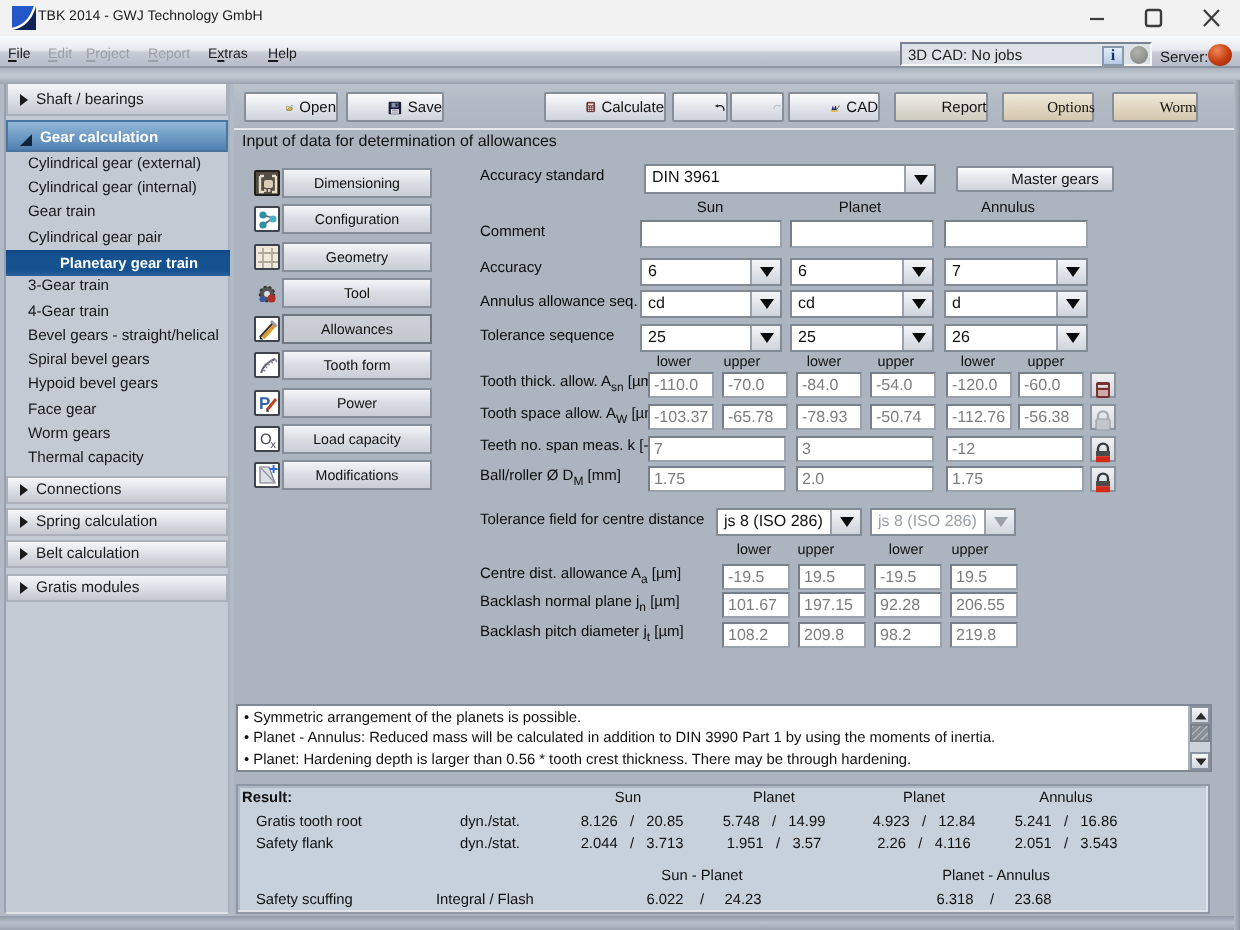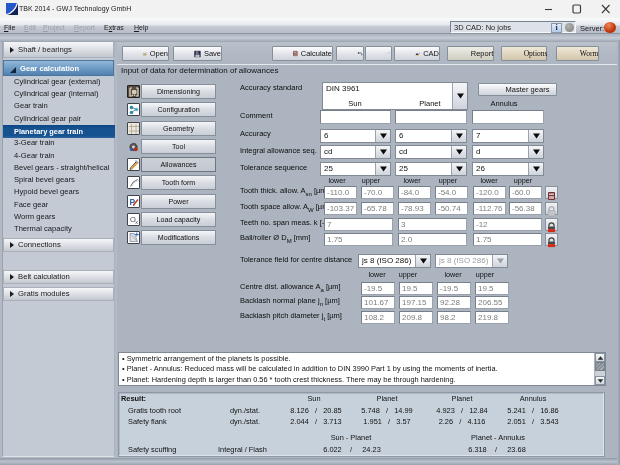--- a/index.html
+++ b/index.html
@@ -36,21 +36,21 @@
 .navhdr .tri { position:absolute; left:6px; top:4.5px; width:0; height:0;
   border-left:4.5px solid #1a1a1a; border-top:3.5px solid transparent; border-bottom:3.5px solid transparent; }
 .navhdr.sm { height:14px; line-height:12px; }
 .navhdr.sm .tri { top:3px; }
 #gearhdr { position:absolute; left:3px; top:22px; width:111px; height:16px;
   background:linear-gradient(#93b7d8,#6f9cc5 50%,#5181b1); border:1px solid #4a759f;
   font-weight:bold; font-size:7.6px; color:#fff; line-height:15px; padding-left:16px; }
 .navitem { position:absolute; left:14px; font-size:7.6px; color:#16181b; white-space:nowrap; }
 #navsel { position:absolute; left:3px; width:112px; height:13px;
   background:linear-gradient(#0e4686,#15528f 25%,#15528f 80%,#2d62a0);
-  font-weight:bold; font-size:7.4px; color:#fff; line-height:13px; padding-left:11px; }
+  font-weight:bold; font-size:7.4px; color:#fff; line-height:13px; padding-left:11px;text-align:center; }
 
 #topstrip { left:0; top:34px; width:620px; height:8px; background:linear-gradient(#aab2bd,#c3cad3 45%,#bec5cf 60%,#9aa3ae); }
 #toolbar { left:117px; top:42px; width:503px; height:21px;
   background:linear-gradient(#bac1cb,#b0b9c4 50%,#adb6c1); }
 .tbtn { position:absolute; top:4px; height:15px;
   background:linear-gradient(#fcfcfd,#e4e6eb 48%,#cfd3db);
   border:1px solid #868e9a; border-radius:1px; font-size:7.5px; color:#111;
   display:flex; align-items:center; justify-content:center; gap:3px;padding-left:20px; }
 .tbtn.beige { background:linear-gradient(#eee8d8,#e2d8c2 48%,#d2c7ac);font-family:Liberation Serif, serif; }
 
@@ -141,20 +141,21 @@
   <div class="abs" id="navsel" style="top:87px">Planetary gear train</div>
   <div class="navitem" style="top:100px">3-Gear train</div>
   <div class="navitem" style="top:113px">4-Gear train</div>
   <div class="navitem" style="top:125px">Bevel gears - straight/helical</div>
   <div class="navitem" style="top:137px">Spiral bevel gears</div>
   <div class="navitem" style="top:149px">Hypoid bevel gears</div>
   <div class="navitem" style="top:162px">Face gear</div>
   <div class="navitem" style="top:174px">Worm gears</div>
   <div class="navitem" style="top:186px">Thermal capacity</div>
   <div class="navhdr sm" style="top:200px"><span class="tri"></span>Connections</div>
+  <div class="navhdr sm" style="top:216px"><span class="tri"></span>Spring calculation</div>
   <div class="navhdr sm" style="top:232px"><span class="tri"></span>Belt calculation</div>
   <div class="navhdr sm" style="top:249px"><span class="tri"></span>Gratis modules</div>
 </div>
 
 <div class="abs" id="topstrip"></div>
 <div class="abs" id="ctline"></div>
 <div class="abs" id="toolbar">
   <div class="tbtn" style="left:5px;width:47px">
     <svg width="13" height="12" viewBox="0 0 13 12">
         <path d="M1 10 L1 3 L4 3 L5 4.5 L10 4.5 L10 10 Z" fill="#f5e9a8" stroke="#6a5a20" stroke-width="0.8"></path>
@@ -314,32 +315,32 @@
         <path d="M1 1.5 L5.5 1.5 L8.5 9.5 L1 9.5 Z" fill="#dcdfe4" stroke="#778" stroke-width="0.6"></path>
         <path d="M1 1.5 Q5 5.5 8.5 9.5" stroke="#99a" stroke-width="0.7" fill="none"></path>
         <path d="M7.8 0.5 v4 M5.8 2.5 h4" stroke="#2a70d0" stroke-width="1"></path>
       </svg>
     </div>
   <div class="secbtn" style="top:167px">Modifications</div>
 
   <div class="lbl" style="top:20px">Accuracy standard</div>
   <div class="lbl" style="top:48px">Comment</div>
   <div class="lbl" style="top:66px">Accuracy</div>
-  <div class="lbl" style="top:83px">Integral allowance seq.</div>
+  <div class="lbl" style="top:83px">Annulus allowance seq.</div>
   <div class="lbl" style="top:100px">Tolerance sequence</div>
   <div class="lbl" style="top:123px">Tooth thick. allow. A<sub>sn</sub> [µm]</div>
   <div class="lbl" style="top:139px">Tooth space allow. A<sub>W</sub> [µm]</div>
   <div class="lbl" style="top:155px">Teeth no. span meas. k [-]</div>
   <div class="lbl" style="top:170px">Ball/roller Ø D<sub>M</sub> [mm]</div>
   <div class="lbl" style="top:192px">Tolerance field for centre distance</div>
   <div class="lbl" style="top:219px">Centre dist. allowance A<sub>a</sub> [µm]</div>
   <div class="lbl" style="top:233px">Backlash normal plane j<sub>n</sub> [µm]</div>
   <div class="lbl" style="top:248px">Backlash pitch diameter j<sub>t</sub> [µm]</div>
 
-  <div class="dd" style="left:205px;top:19px;width:146px;height:28px">DIN 3961<span class="arr">
+  <div class="dd" style="left:205px;top:19px;width:146px;height:15px">DIN 3961<span class="arr">
         <svg width="9" height="6" viewBox="0 0 9 6">
           <path d="M1 0.5 h7 L4.5 5.5 Z" fill="#0a0a0a"></path>
         </svg>
       </span></div>
   <div class="tbtn" style="left:361px;top:20px;width:79px;height:13px;position:absolute">Master gears</div>
 
   <div class="colhdr" style="left:238px;top:35.5px">Sun</div>
   <div class="colhdr" style="left:313px;top:35.5px">Planet</div>
   <div class="colhdr" style="left:387px;top:35.5px">Annulus</div>
 

